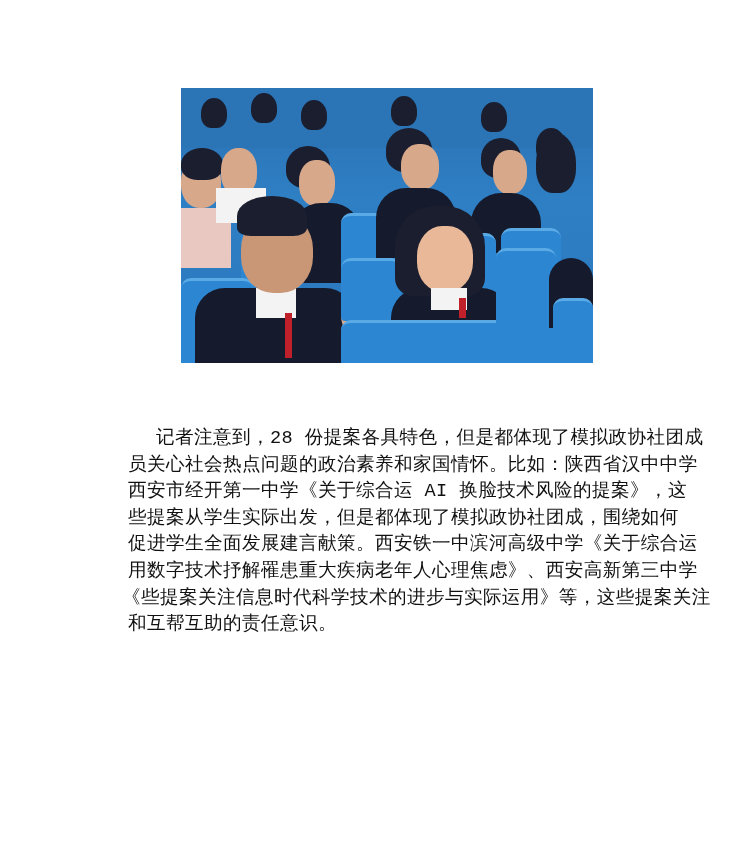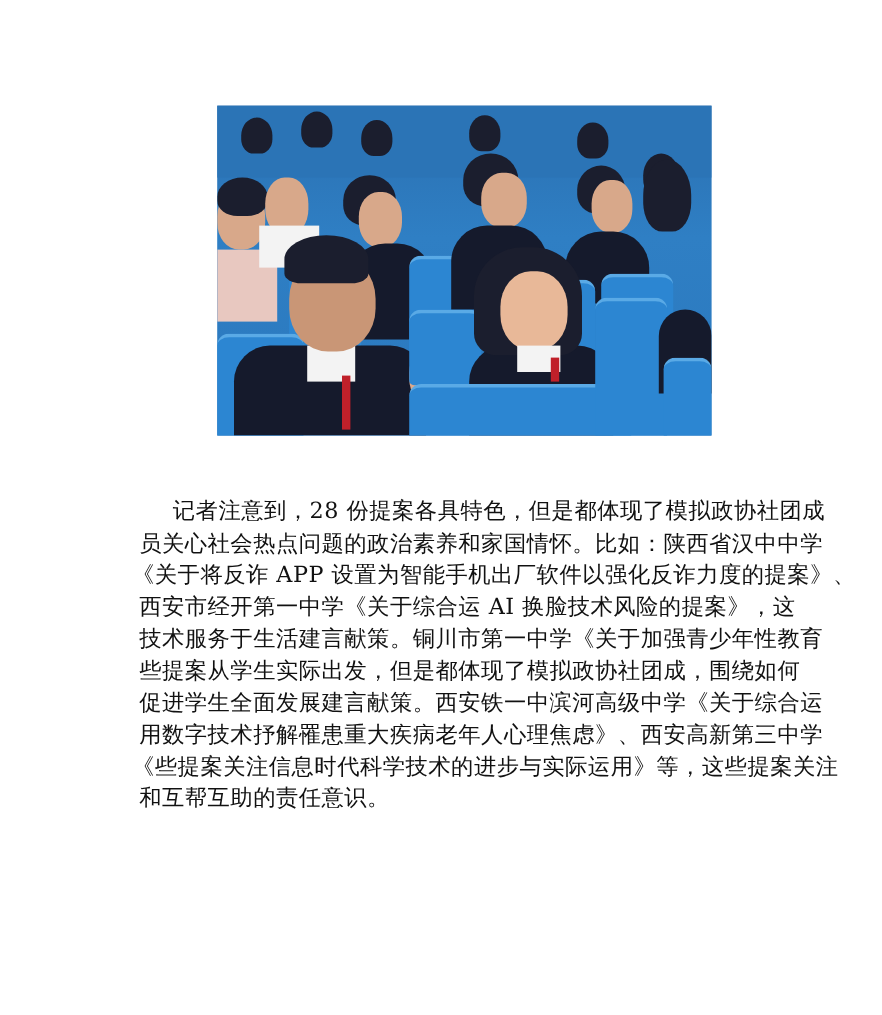--- a/index.html
+++ b/index.html
@@ -6,21 +6,21 @@
   body { width:735px; height:846px; position:relative; overflow:hidden; font-family:"DejaVu Serif","Liberation Serif",serif; color:#111; }
   .photo { position:absolute; left:181px; top:88px; width:412px; height:275px; overflow:hidden;
     background: linear-gradient(180deg,#2a6fb0 0%,#2f7fc4 40%,#2a78be 100%); }
   .photo .seat { position:absolute; background:#2c86d2; border-radius:10px 10px 4px 4px; border-top:3px solid #5aaae6; }
   .photo .person { position:absolute; border-radius:50% 50% 40% 40%; background:#1b1e2e; }
   .photo .face { position:absolute; border-radius:45%; background:#d8a88a; }
   .photo .suit { position:absolute; background:#151a2c; border-radius:30px 30px 0 0; }
   .photo .tie { position:absolute; background:#c0202a; width:7px; }
   .photo .collar { position:absolute; background:#f3f3f3; }
   .article { position:absolute; left:112px; top:410px; width:555px; font-size:18.6px; line-height:26.6px; letter-spacing:0.4px; }
-  .article p { margin:4px; text-indent:28px; text-align:justify; }
+  .article p { margin:16px; text-indent:28px; text-align:justify;font-family:Liberation Mono, monospace; }
   .line { display:block; white-space:nowrap; }
 </style>
 </head>
 <body>
 
 <div class="photo" title="Students in dark suits with red ties applauding while seated in blue auditorium chairs">
 
   <div class="seat" style="left:0;top:0;width:412px;height:60px;background:#2b74b6;border:none;border-radius:0;"></div>
   <div class="person" style="left:20px;top:10px;width:26px;height:30px;"></div>
   <div class="person" style="left:70px;top:5px;width:26px;height:30px;"></div>
@@ -65,22 +65,20 @@
   <div class="seat" style="left:160px;top:232px;width:185px;height:50px;"></div>
   <div class="seat" style="left:315px;top:160px;width:60px;height:115px;"></div>
   <div class="suit" style="left:368px;top:170px;width:44px;height:70px;"></div>
   <div class="seat" style="left:372px;top:210px;width:40px;height:65px;"></div>
 </div>
 
 <div class="article">
   <p>
     <span class="line">记者注意到，28 份提案各具特色，但是都体现了模拟政协社团成</span>
     <span class="line" style="text-indent:0">员关心社会热点问题的政治素养和家国情怀。比如：陕西省汉中中学</span>
-    <span class="line" style="text-indent:0;margin-left:-6px">《关于将反诈 APP 设置为智能手机出厂软件以强化反诈力度的提案》、</span>
     <span class="line" style="text-indent:0">西安市经开第一中学《关于综合运 AI 换脸技术风险的提案》，这</span>
-    <span class="line" style="text-indent:0">技术服务于生活建言献策。铜川市第一中学《关于加强青少年性教育</span>
     <span class="line" style="text-indent:0">些提案从学生实际出发，但是都体现了模拟政协社团成，围绕如何</span>
     <span class="line" style="text-indent:0">促进学生全面发展建言献策。西安铁一中滨河高级中学《关于综合运</span>
     <span class="line" style="text-indent:0">用数字技术抒解罹患重大疾病老年人心理焦虑》、西安高新第三中学</span>
     <span class="line" style="text-indent:0;margin-left:-6px">《些提案关注信息时代科学技术的进步与实际运用》等，这些提案关注</span>
     <span class="line" style="text-indent:0">和互帮互助的责任意识。</span>
   </p>
 </div>
 
 </body></html>

